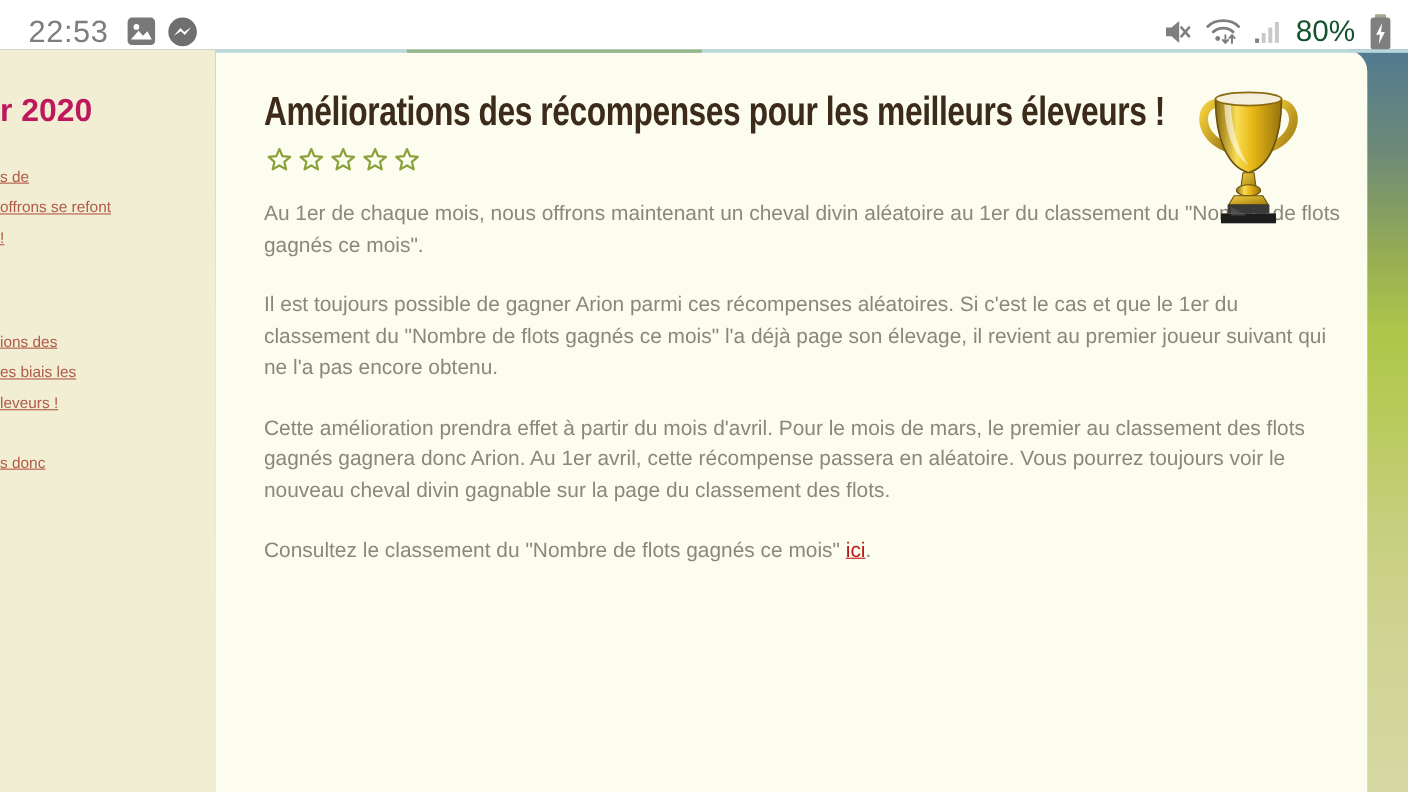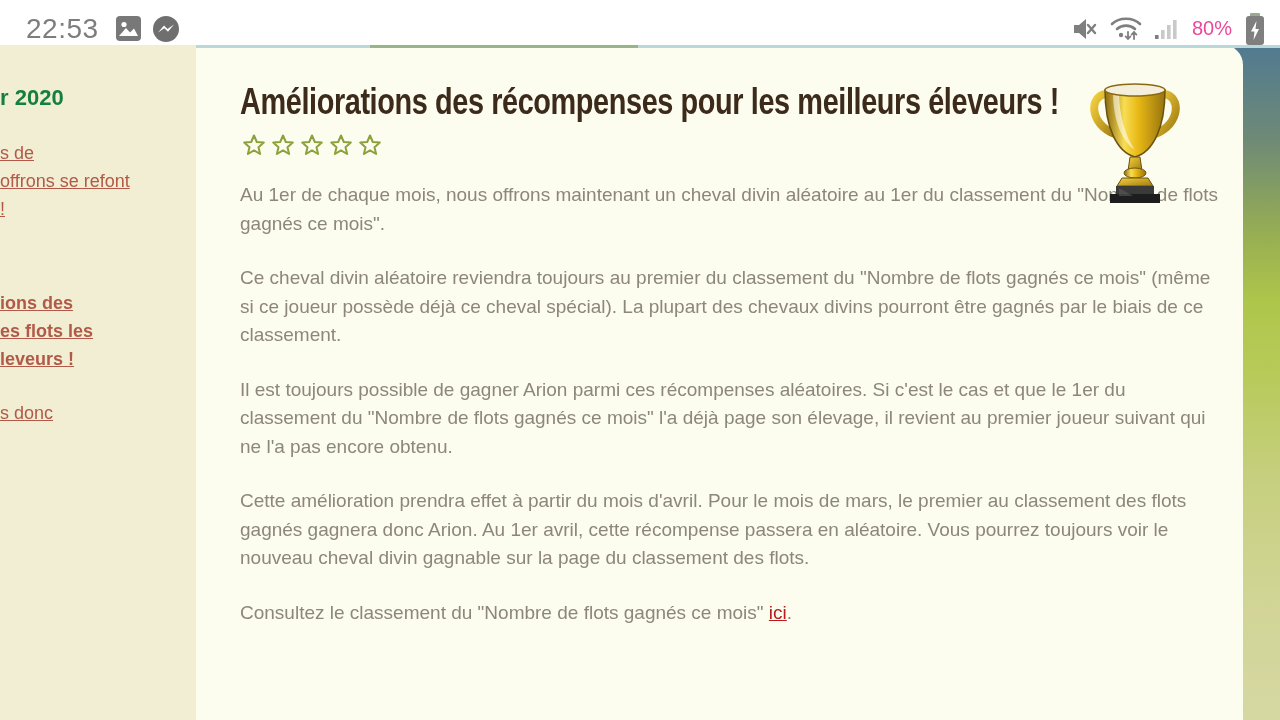--- a/index.html
+++ b/index.html
@@ -7,45 +7,45 @@
   body { font-family:"Liberation Sans", sans-serif; background:#fff; }
 
   
   .status-bar{
     position:relative; height:45px; background:#ffffff;
     display:flex; align-items:center; justify-content:space-between;
     padding:12px 14px 0 26px;
   }
   .sb-left,.sb-right{ display:flex; align-items:center; gap:10px; }
   .sb-time{ font-size:28px; color:#7d7d7d; letter-spacing:0.5px; margin-right:6px;}
-  .sb-pct{ font-size:20px; color:#ec4899; margin:0 2px; }
+  .sb-pct{ font-size:27px; color:#14532d; margin:0 2px; }
   .sb-icon{ display:inline-flex; align-items:center; }
 
   
   .page{
     position:relative; height:675px;
     background:linear-gradient(180deg,#517a91 0%, #6e8a76 14%, #97ae53 28%,
       #aec64a 38%, #b7ca58 48%, #c6cf7e 64%, #d0d493 80%, #d6d8a3 100%);
   }
   .topline{ position:absolute; left:196px; right:0; top:0; height:3px;
     background:#b9d8dc; z-index:5;}
   .topline-seg{ position:absolute; left:174px; width:268px; top:0; height:3px;
     background:#98b489;}
 
   .sidebar{
     position:absolute; left:0; top:0; bottom:0; width:196px;
     background:#f1eed3; padding-top:40px; overflow:hidden;
   }
-  .sb-heading{ font-size:22px; font-weight:bold; color:#15803d; margin:0 0 28px 0; }
+  .sb-heading{ font-size:29px; font-weight:bold; color:#be185d; margin:0 0 28px 0; }
   .side-group{ margin-bottom:26px; }
   .side-link{
-    display:block; font-size:18px; line-height:28px;
+    display:block; font-size:14px; line-height:28px;
     color:#b15a48; text-decoration:underline; white-space:nowrap; cursor:pointer;
   }
-  .side-link.bold{ font-weight:bold; }
+  .side-link.bold{ font-weight:normal; }
   .side-gap{ height:40px; }
 
   .panel{
     position:absolute; left:196px; top:0; bottom:-2px; width:1047px;
     background:#fcfcef; border-top-right-radius:20px;
     padding:36px 28px 0 44px;
   }
   .article-title{
     display:inline-block;
     font-size:37px; font-weight:bold; color:#3c2b1b;
@@ -129,21 +129,21 @@
       <a class="side-link">offrons se refont</a>
       <a class="side-link">!</a>
     </div>
 
 
     <div class="side-gap"></div>
 
 
     <div class="side-group">
       <a class="side-link bold">ions des</a>
-      <a class="side-link bold">es flots les</a>
+      <a class="side-link bold">es biais les</a>
       <a class="side-link bold">leveurs !</a>
     </div>
 
     <div class="side-group">
       <a class="side-link">s donc</a>
     </div>
   </div>
 
   <div class="panel">
     <h1 class="article-title">Améliorations des récompenses pour les meilleurs éleveurs !</h1>
@@ -161,21 +161,20 @@
       <svg width="24" height="24" viewBox="0 0 24 24">
           <path d="M12 2.5 L14.8 9 L21.8 9.6 L16.5 14.2 L18.1 21 L12 17.4 L5.9 21 L7.5 14.2 L2.2 9.6 L9.2 9 Z" fill="none" stroke="#8ba23c" stroke-width="2" stroke-linejoin="round"></path>
         </svg>
       <svg width="24" height="24" viewBox="0 0 24 24">
           <path d="M12 2.5 L14.8 9 L21.8 9.6 L16.5 14.2 L18.1 21 L12 17.4 L5.9 21 L7.5 14.2 L2.2 9.6 L9.2 9 Z" fill="none" stroke="#8ba23c" stroke-width="2" stroke-linejoin="round"></path>
         </svg>
     </div>
 
     <div class="article-body">
       <p>Au 1er de chaque mois, nous offrons maintenant un cheval divin aléatoire au 1er du classement du "Nombre de flots gagnés ce mois".</p>
-      <p>Ce cheval divin aléatoire reviendra toujours au premier du classement du "Nombre de flots gagnés ce mois" (même si ce joueur possède déjà ce cheval spécial). La plupart des chevaux divins pourront être gagnés par le biais de ce classement.</p>
       <p>Il est toujours possible de gagner Arion parmi ces récompenses aléatoires. Si c'est le cas et que le 1er du classement du "Nombre de flots gagnés ce mois" l'a déjà page son élevage, il revient au premier joueur suivant qui ne l'a pas encore obtenu.</p>
       <p>Cette amélioration prendra effet à partir du mois d'avril. Pour le mois de mars, le premier au classement des flots gagnés gagnera donc Arion. Au 1er avril, cette récompense passera en aléatoire. Vous pourrez toujours voir le nouveau cheval divin gagnable sur la page du classement des flots.</p>
       <p><span>Consultez le classement du "Nombre de flots gagnés ce mois" </span><a class="inline-link">ici</a><span>.</span></p>
     </div>
 
     
 
     
     <svg class="trophy" viewBox="0 0 92 126">
       <defs>

